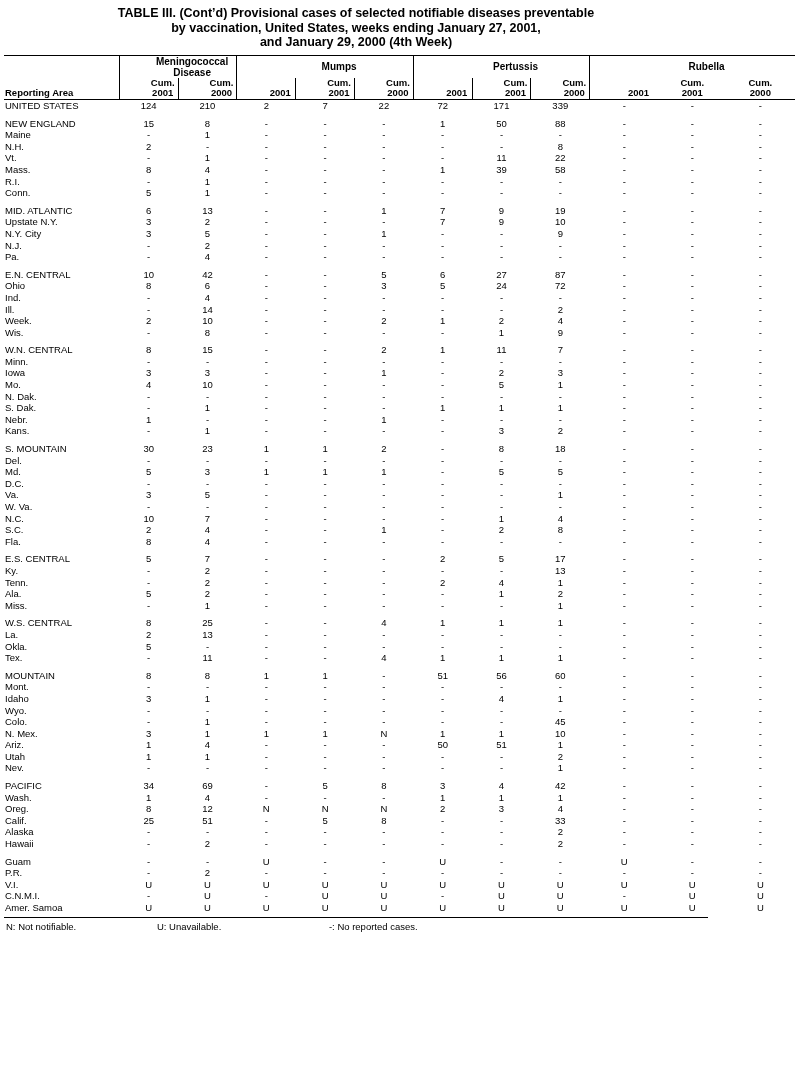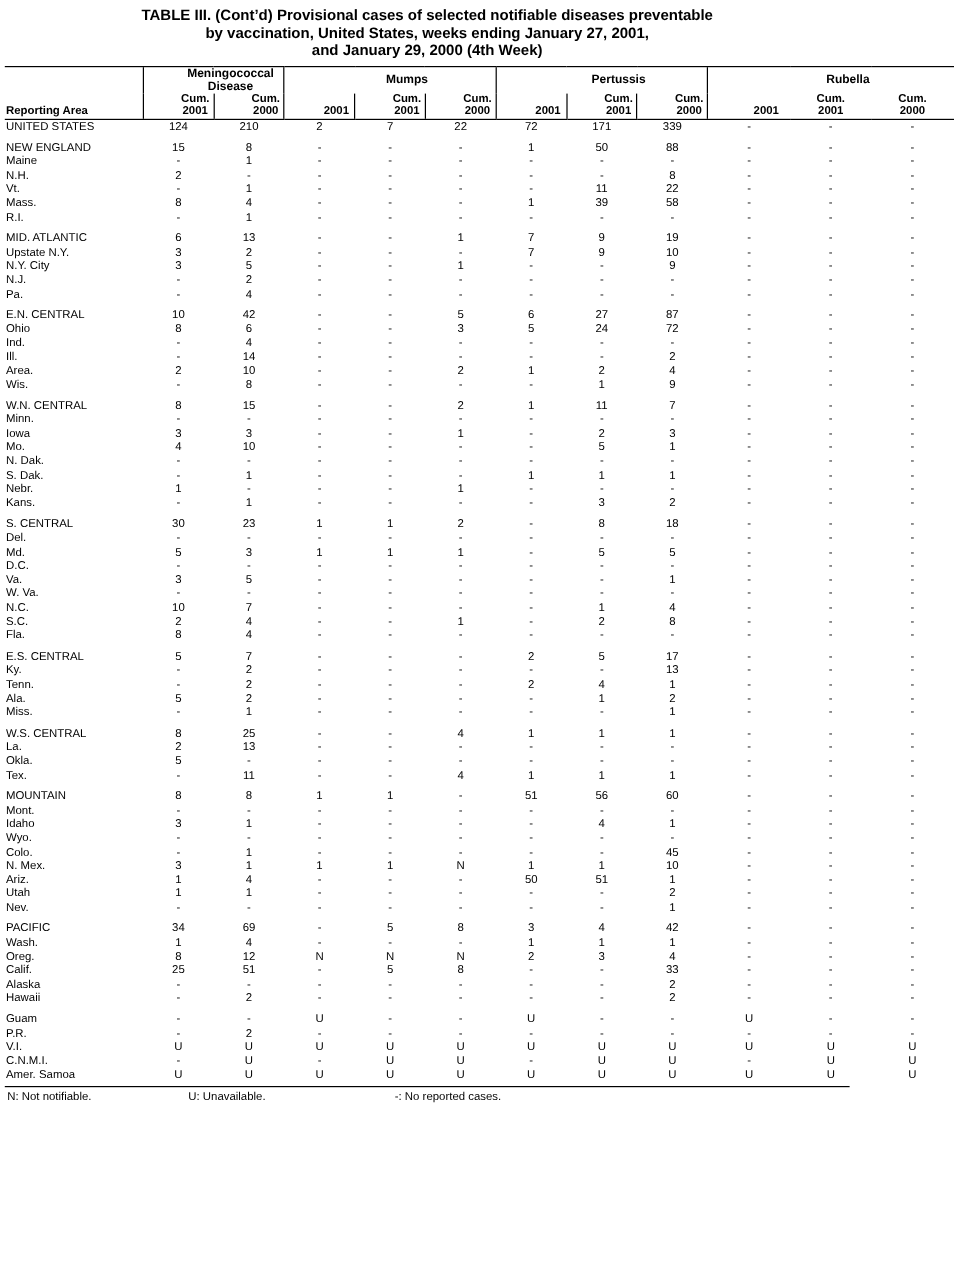--- a/index.html
+++ b/index.html
@@ -169,20 +169,34 @@
           <td class="num">-</td>
           <td class="num">-</td>
           <td class="num">-</td>
           <td class="num">-</td>
           <td class="num">-</td>
           <td class="num">-</td>
           <td class="num">-</td>
           <td class="num">-</td>
           <td class="num">-</td>
         </tr>
+        <tr class="data">
+          <td class="area grp">Conn.</td>
+          <td class="num">5</td>
+          <td class="num">1</td>
+          <td class="num">-</td>
+          <td class="num">-</td>
+          <td class="num">-</td>
+          <td class="num">-</td>
+          <td class="num">-</td>
+          <td class="num">-</td>
+          <td class="num">-</td>
+          <td class="num">-</td>
+          <td class="num">-</td>
+        </tr>
         <tr class="spacer">
           <td colspan="12"></td>
         </tr>
         <tr class="data">
           <td class="area grp">MID. ATLANTIC</td>
           <td class="num">6</td>
           <td class="num">13</td>
           <td class="num">-</td>
           <td class="num">-</td>
           <td class="num">1</td>
@@ -302,21 +316,21 @@
           <td class="num">-</td>
           <td class="num">-</td>
           <td class="num">-</td>
           <td class="num">-</td>
           <td class="num">2</td>
           <td class="num">-</td>
           <td class="num">-</td>
           <td class="num">-</td>
         </tr>
         <tr class="data">
-          <td class="area grp">Area.</td>
+          <td class="area grp">Week.</td>
           <td class="num">2</td>
           <td class="num">10</td>
           <td class="num">-</td>
           <td class="num">-</td>
           <td class="num">2</td>
           <td class="num">1</td>
           <td class="num">2</td>
           <td class="num">4</td>
           <td class="num">-</td>
           <td class="num">-</td>
@@ -448,21 +462,21 @@
           <td class="num">3</td>
           <td class="num">2</td>
           <td class="num">-</td>
           <td class="num">-</td>
           <td class="num">-</td>
         </tr>
         <tr class="spacer">
           <td colspan="12"></td>
         </tr>
         <tr class="data">
-          <td class="area grp">S. CENTRAL</td>
+          <td class="area grp">S. MOUNTAIN</td>
           <td class="num">30</td>
           <td class="num">23</td>
           <td class="num">1</td>
           <td class="num">1</td>
           <td class="num">2</td>
           <td class="num">-</td>
           <td class="num">8</td>
           <td class="num">18</td>
           <td class="num">-</td>
           <td class="num">-</td>

